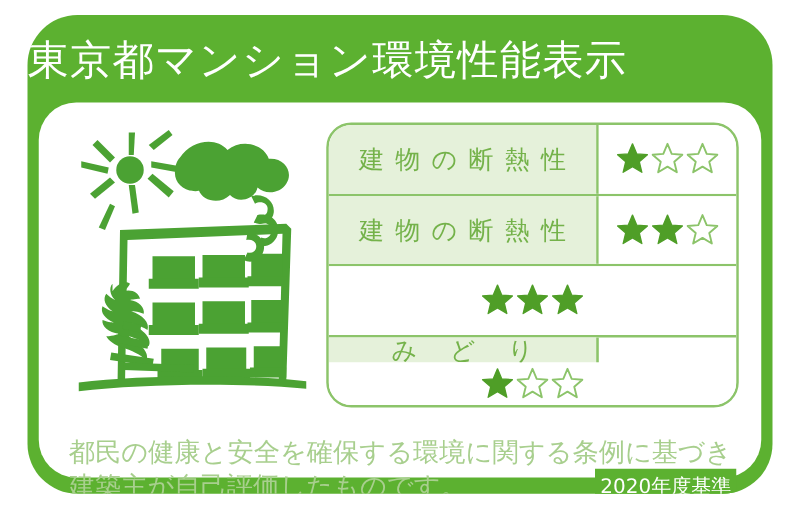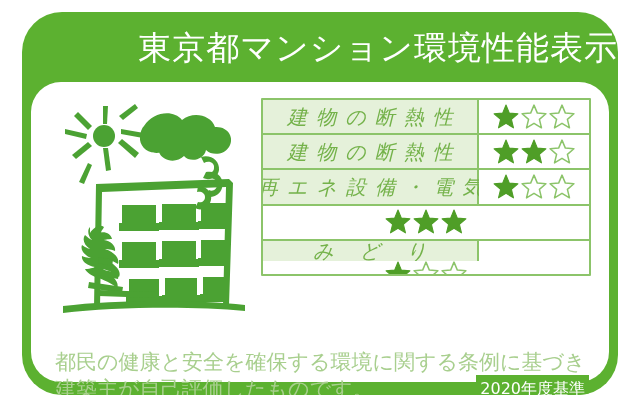--- a/index.html
+++ b/index.html
@@ -30,21 +30,21 @@
 
   
   .title-bar {
     position: absolute;
     left: 0;
     top: 0;
     width: 100%;
     height: 70px;
     display: flex;
     align-items: center;
-    justify-content: flex-end;
+    justify-content: flex-start;
   }
   .title-text {
     color: #ffffff;
     font-size: 33px;
     letter-spacing: 1px;
     line-height: 1;
     white-space: nowrap;
     font-weight: 400;
   }
 
@@ -73,28 +73,27 @@
     width: 100%;
     height: 100%;
   }
 
   
   .rating-table {
     position: absolute;
     left: 230px;
     top: 16px;
     width: 330px;
-    height: 178px;
+    height: 228px;
     box-sizing: border-box;
     border: 2px solid #8cc46a;
-    border-radius: 1px;
+    border-radius: 20px;
     overflow: hidden;
     display: flex;
     flex-direction: column;
-    font-style: italic;
   }
   .rating-row {
     flex: 1 1 0;
     display: flex;
     align-items: stretch;
     border-bottom: 2px solid #8cc46a;
     min-height: 0;
   }
   .rating-row:last-child { border-bottom: none; flex-direction: column; }
 
@@ -289,34 +288,20 @@
             </svg>
             <svg viewBox="0 0 24 24" class="star">
               <polygon points="12,1 15.1,8.4 23,9 17,14.2 18.9,22 12,17.8 5.1,22 7,14.2 1,9 8.9,8.4" fill="#4f9e27" stroke="#4f9e27" stroke-width="1" stroke-linejoin="round"></polygon>
             </svg>
             <svg viewBox="0 0 24 24" class="star">
               <polygon points="12,1 15.1,8.4 23,9 17,14.2 18.9,22 12,17.8 5.1,22 7,14.2 1,9 8.9,8.4" fill="none" stroke="#8cc46a" stroke-width="1.4" stroke-linejoin="round"></polygon>
             </svg>
           </div>
       </div>
 
-      <div class="rating-row">
-        <div class="rating-label spread">再エネ設備・電気</div>
-        <div class="rating-stars">
-            <svg viewBox="0 0 24 24" class="star">
-              <polygon points="12,1 15.1,8.4 23,9 17,14.2 18.9,22 12,17.8 5.1,22 7,14.2 1,9 8.9,8.4" fill="#4f9e27" stroke="#4f9e27" stroke-width="1" stroke-linejoin="round"></polygon>
-            </svg>
-            <svg viewBox="0 0 24 24" class="star">
-              <polygon points="12,1 15.1,8.4 23,9 17,14.2 18.9,22 12,17.8 5.1,22 7,14.2 1,9 8.9,8.4" fill="none" stroke="#8cc46a" stroke-width="1.4" stroke-linejoin="round"></polygon>
-            </svg>
-            <svg viewBox="0 0 24 24" class="star">
-              <polygon points="12,1 15.1,8.4 23,9 17,14.2 18.9,22 12,17.8 5.1,22 7,14.2 1,9 8.9,8.4" fill="none" stroke="#8cc46a" stroke-width="1.4" stroke-linejoin="round"></polygon>
-            </svg>
-          </div>
-      </div>
 
       <div class="rating-row">
         <div class="rating-stars">
             <svg viewBox="0 0 24 24" class="star">
               <polygon points="12,1 15.1,8.4 23,9 17,14.2 18.9,22 12,17.8 5.1,22 7,14.2 1,9 8.9,8.4" fill="#4f9e27" stroke="#4f9e27" stroke-width="1" stroke-linejoin="round"></polygon>
             </svg>
             <svg viewBox="0 0 24 24" class="star">
               <polygon points="12,1 15.1,8.4 23,9 17,14.2 18.9,22 12,17.8 5.1,22 7,14.2 1,9 8.9,8.4" fill="#4f9e27" stroke="#4f9e27" stroke-width="1" stroke-linejoin="round"></polygon>
             </svg>
             <svg viewBox="0 0 24 24" class="star">

